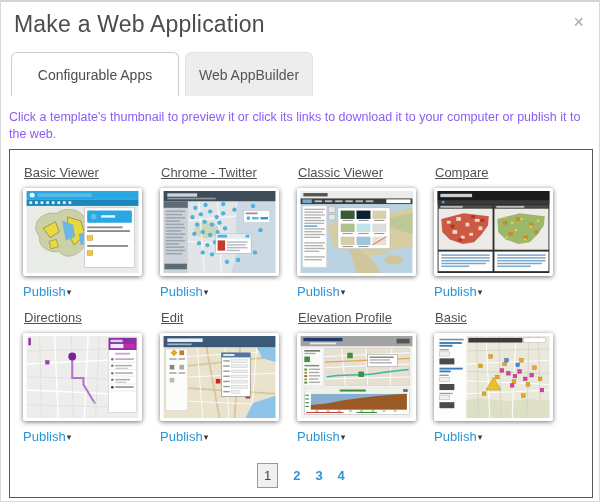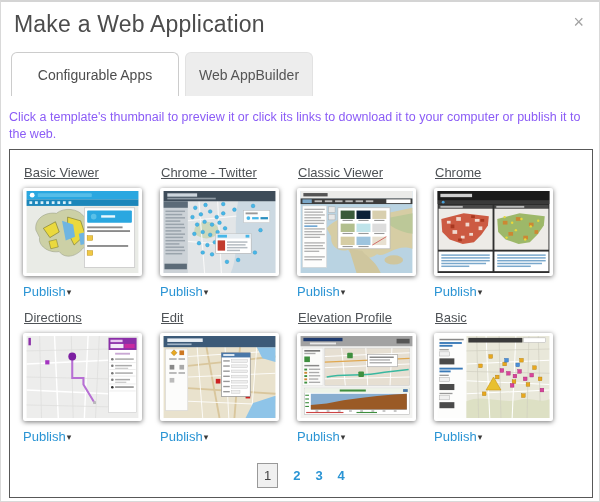--- a/index.html
+++ b/index.html
@@ -271,21 +271,21 @@
                 <rect x="79" y="45" width="11" height="1.2"></rect>
               <rect x="45" y="59" width="11" height="1.2"></rect>
                 <rect x="62" y="59" width="11" height="1.2"></rect>
             </g>
           </svg>
         </div>
         <div class="publish-link"><span>Publish</span><span class="caret">▾</span></div>
       </div>
 
       <div class="cell">
-        <div class="cell-title">Chrome</div>
+        <div class="cell-title">Compare</div>
         <div class="thumb">
           <svg viewBox="0 0 120 88">
             <rect width="120" height="88" fill="#2e2e2e"></rect>
             <rect width="120" height="10" fill="#1b1b1b"></rect>
             <rect x="3" y="3" width="34" height="3.6" fill="#cfcfcf"></rect>
             <rect y="10" width="120" height="4" fill="#3a3a3a"></rect>
             <circle cx="6" cy="12" r="1.5" fill="#4aa0d8"></circle>
             <rect x="1" y="15" width="58" height="4" fill="#484848"></rect>
             <rect x="3" y="16" width="24" height="2" fill="#bbbbbb"></rect>
             <rect x="61" y="15" width="58" height="4" fill="#484848"></rect>

